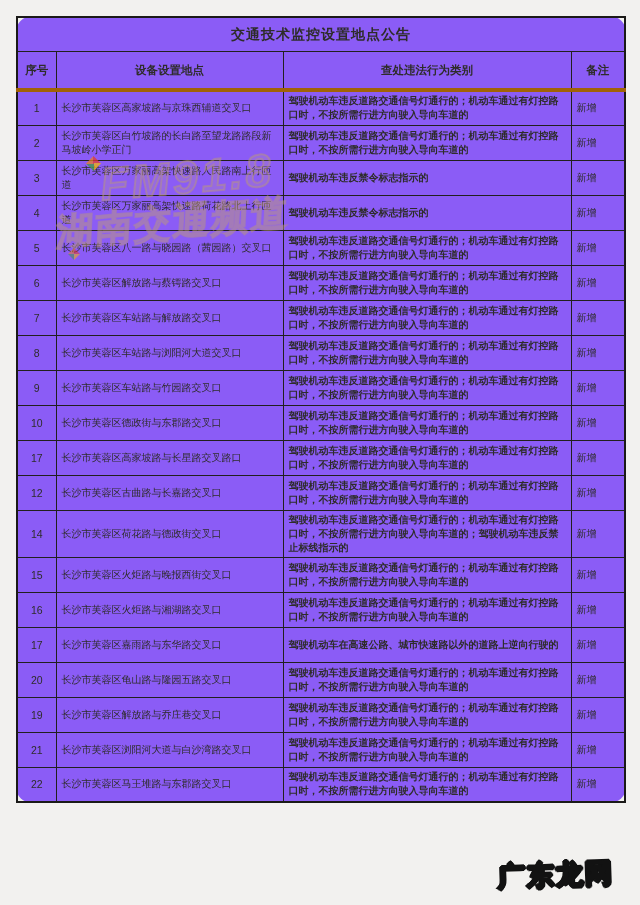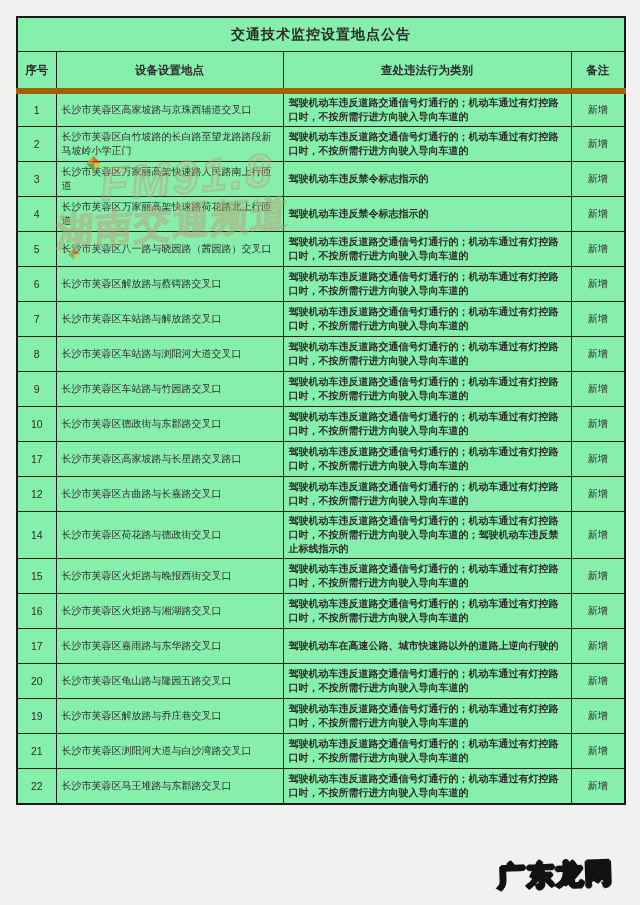--- a/index.html
+++ b/index.html
@@ -8,50 +8,51 @@
     background:#f2f1ef;
     font-family:"Liberation Serif","DejaVu Serif",serif;
     position:relative;overflow:hidden;
     color:#2e2c2a;
   }
   .page{position:absolute;inset:0;}
   table.announcement{
     position:absolute;left:16px;top:16px;
     width:608px;border-collapse:collapse;
     table-layout:fixed;
-    background:#86efac;
+    background:#8b5cf6;
+    border-radius:16px;
   }
   table.announcement,table.announcement th,table.announcement td{
     border:1px solid #22201e;
   }
   table.announcement{border:2px solid #1b1a18;}
   th.title-cell{
     height:31px;text-align:center;
     font-size:14px;font-weight:bold;letter-spacing:1px;
     border-bottom:2px solid #1b1a18;
   }
   tr.head th{
     height:34px;text-align:center;
     font-size:11.5px;font-weight:bold;
-    border-bottom:6px solid #a16207;
+    border-bottom:4px solid #a16207;
     margin-left:28px;
   }
   tbody td{
     box-sizing:border-box;
     height:35px;
     padding:2px 5px;
     vertical-align:middle;
     font-size:10px;
     line-height:14px;
     word-break:break-all;
   }
   td.cell-no{text-align:center;font-family:"Liberation Sans","DejaVu Sans",sans-serif;font-size:10.5px;}
   td.cell-location{text-align:left;}
   td.cell-violation{text-align:left;font-weight:bold;}
-  td.cell-remark{text-align:center;}
+  td.cell-remark{}
   
   .wm-fm{
     position:absolute;left:100px;top:150px;
     transform:rotate(-5deg);
     font-family:"Liberation Sans","DejaVu Sans",sans-serif;
     font-style:italic;font-weight:900;font-size:46px;letter-spacing:3px;
     color:rgba(203,172,132,0.18);
     -webkit-text-stroke:2px rgba(188,155,114,0.45);
     pointer-events:none;white-space:nowrap;
   }

